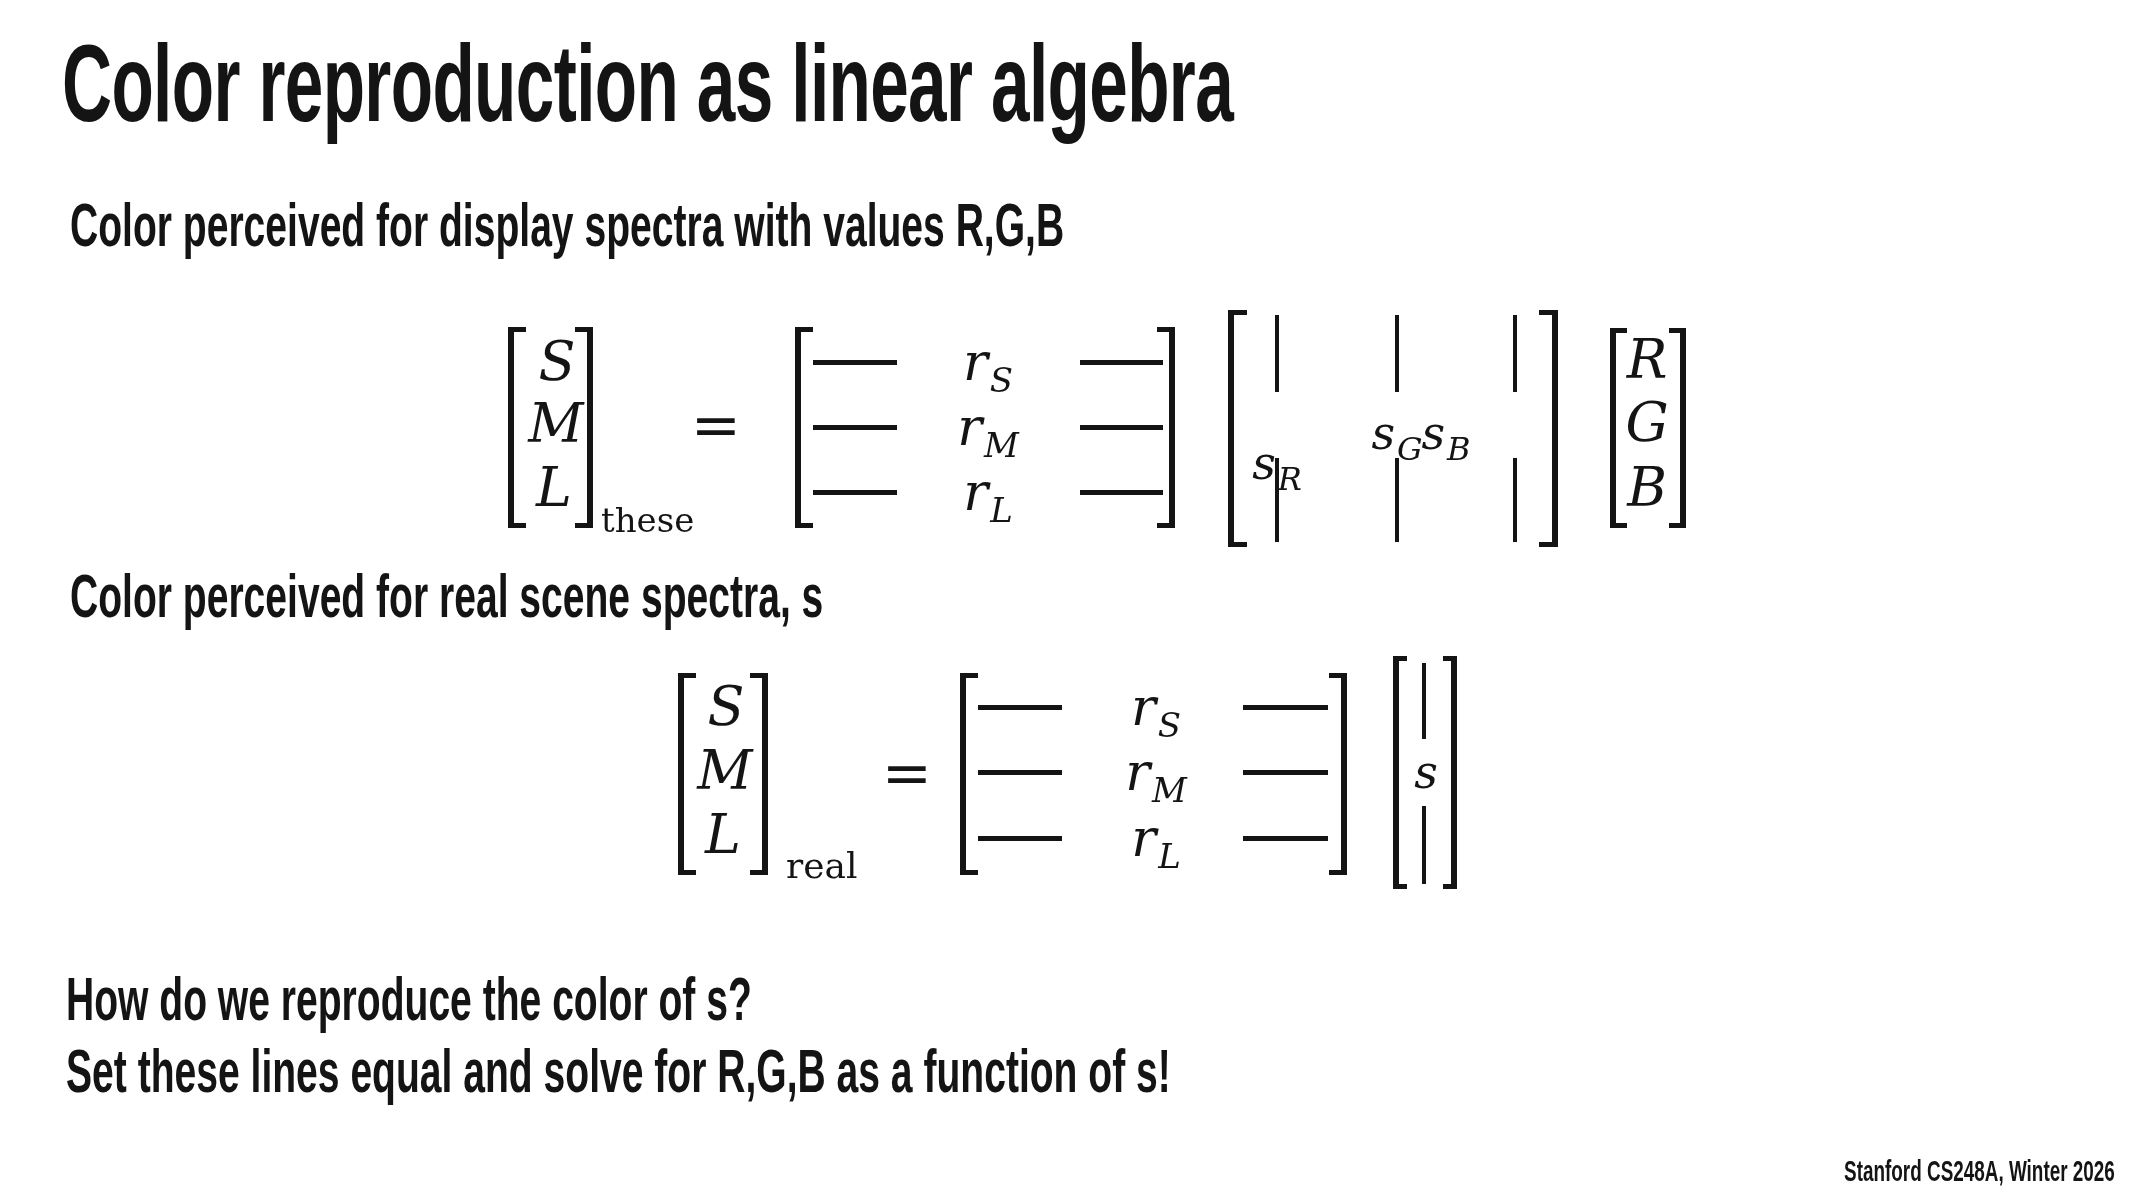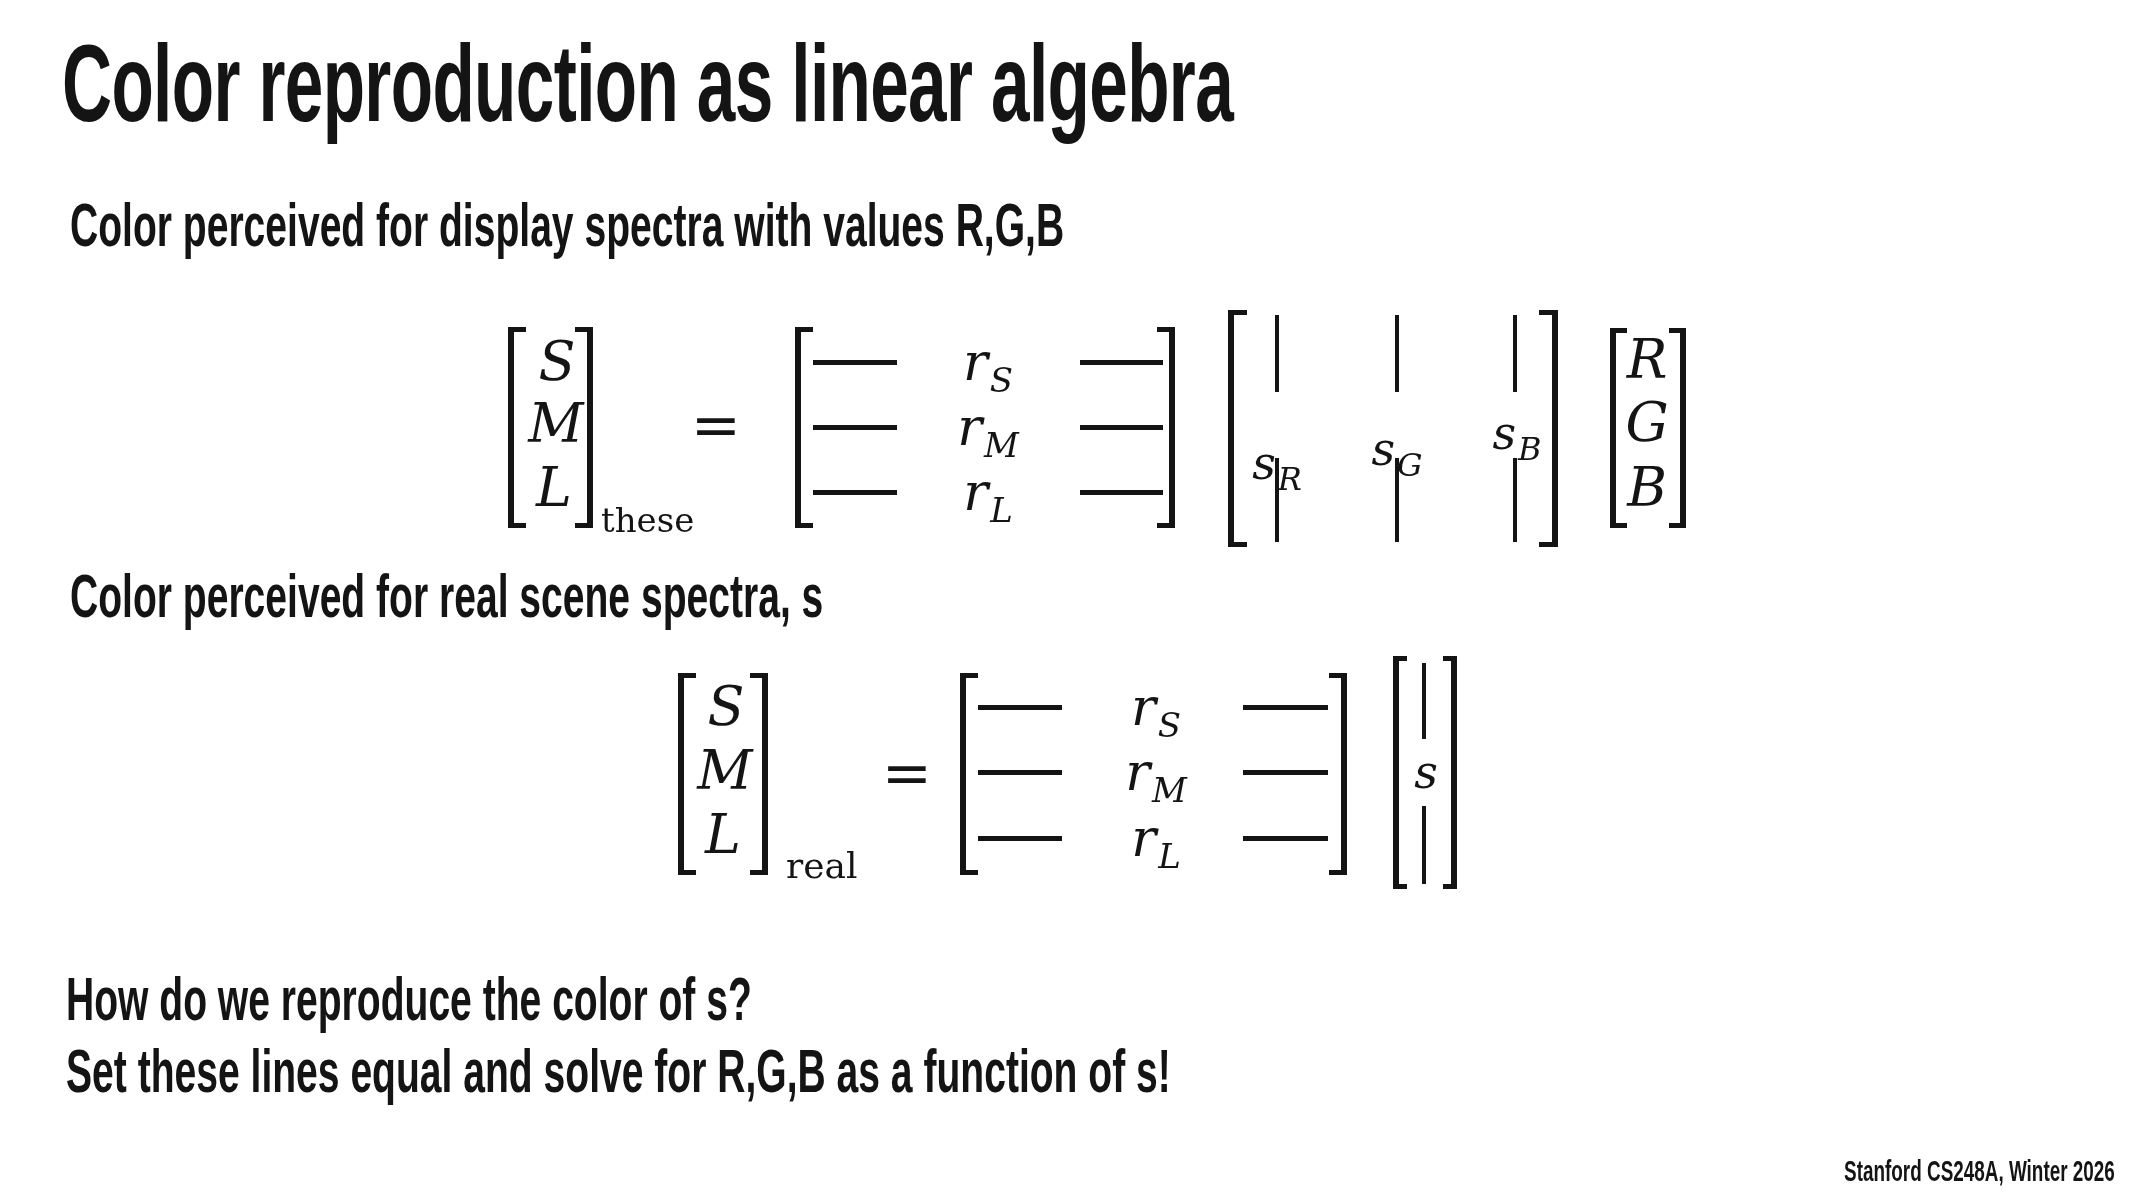--- a/index.html
+++ b/index.html
@@ -59,22 +59,22 @@
     <div class="dash" style="left:1080px; top:360px; width:83px;"></div>
     <div class="dash" style="left:1080px; top:425px; width:83px;"></div>
     <div class="dash" style="left:1080px; top:490px; width:83px;"></div>
     <div class="brk r" style="left:1157px; top:327px; width:18px; height:201px;"></div>
 
     <div class="brk l" style="left:1228px; top:310px; width:19px; height:237px;"></div>
     <div class="vbar" style="left:1275px; top:315px; height:77px;"></div>
     <div class="vbar" style="left:1395px; top:315px; height:77px;"></div>
     <div class="vbar" style="left:1513px; top:315px; height:77px;"></div>
     <span class="ctr" style="left:1277px; top:433px;margin-top:30px;"><span class="mi" style="font-size:46px;">s</span><span class="mi msub" style="font-size:32px;">R</span></span>
-    <span class="ctr" style="left:1397px; top:433px;margin-top:16px;"><span class="mi" style="font-size:46px;">s</span><span class="mi msub" style="font-size:32px;">G</span></span>
-    <span class="ctr" style="left:1517px; top:433px;"><span class="mi" style="font-size:46px;">s</span><span class="mi msub" style="font-size:32px;">B</span></span>
+    <span class="ctr" style="left:1397px; top:433px;"><span class="mi" style="font-size:46px;">s</span><span class="mi msub" style="font-size:32px;">G</span></span>
+    <span class="ctr" style="left:1446px; top:433px;"><span class="mi" style="font-size:46px;">s</span><span class="mi msub" style="font-size:32px;">B</span></span>
     <div class="vbar" style="left:1275px; top:458px; height:84px;"></div>
     <div class="vbar" style="left:1395px; top:458px; height:84px;"></div>
     <div class="vbar" style="left:1513px; top:458px; height:84px;"></div>
     <div class="brk r" style="left:1539px; top:310px; width:19px; height:237px;"></div>
 
     <div class="brk l" style="left:1610px; top:328px; width:17px; height:200px;"></div>
     <span class="ctr mi" style="left:1647px; top:360px; font-size:54px;">R</span>
     <span class="ctr mi" style="left:1647px; top:423px; font-size:54px;">G</span>
     <span class="ctr mi" style="left:1647px; top:488px; font-size:54px;">B</span>
     <div class="brk r" style="left:1669px; top:328px; width:17px; height:200px;"></div>

